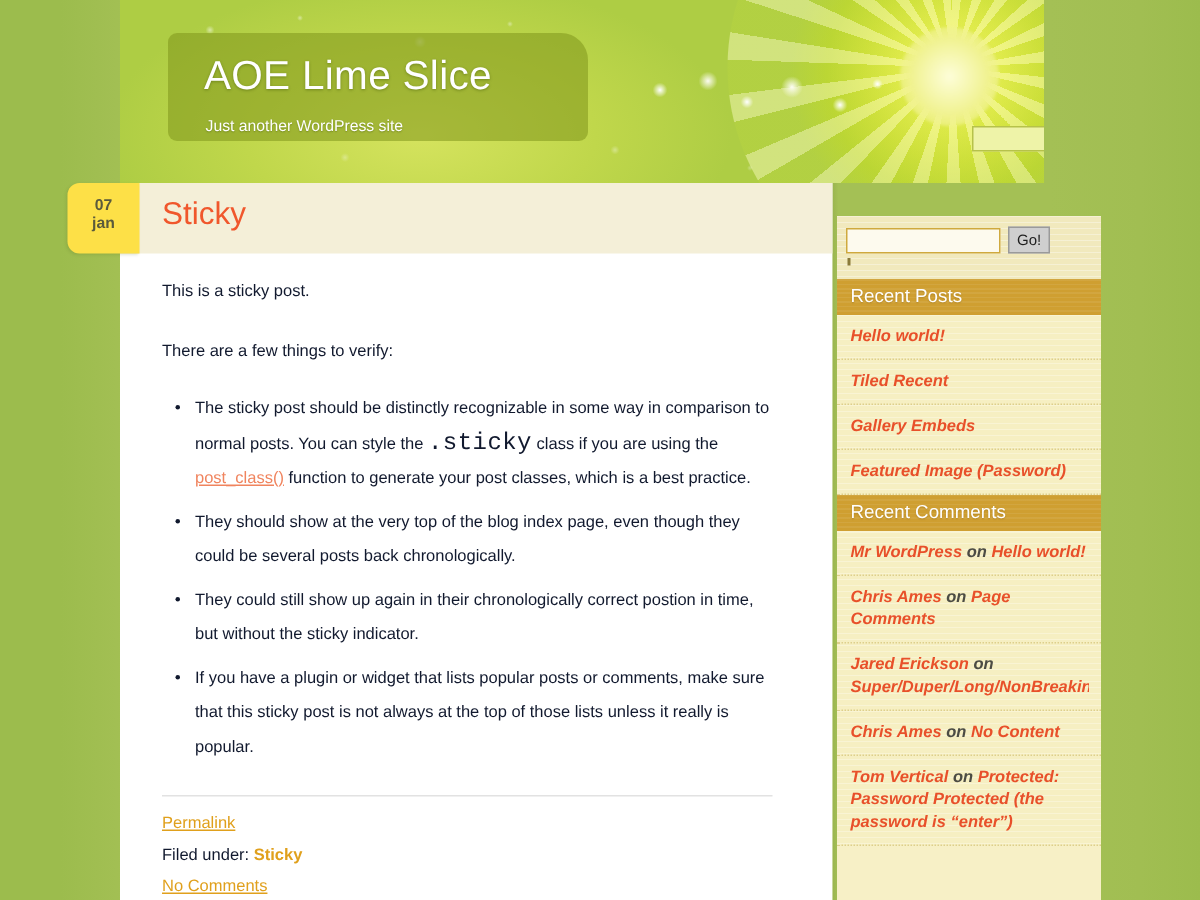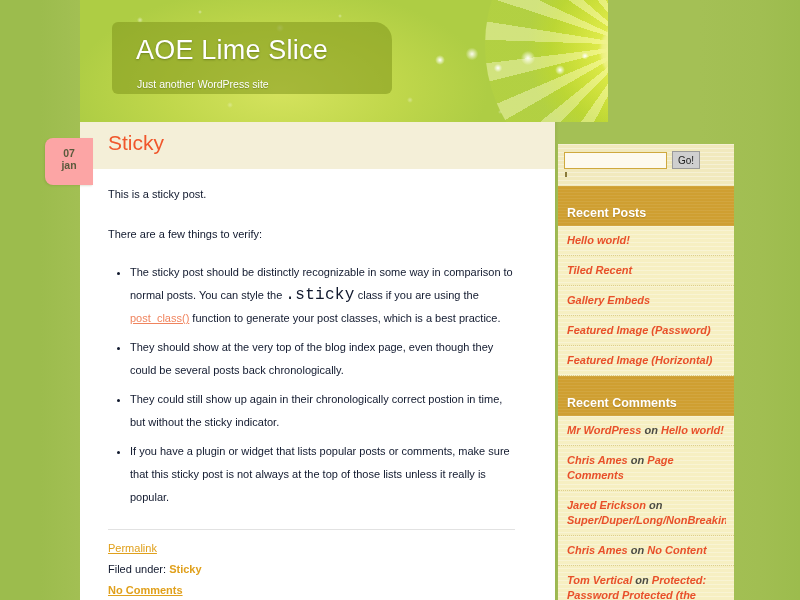--- a/index.html
+++ b/index.html
@@ -22,21 +22,21 @@
     width: 800px; height: 600px;
     background: linear-gradient(to right,
         #9cbc4d 0px, #9cbc4d 40px, #a4c055 90px,
         #a4c055 700px, #a1be52 760px, #9cbc4d 800px);
   }
 
   
   #banner {
     position: absolute;
     left: 80px; top: 0;
-    width: 528px; height: 122px;
+    width: 616px; height: 122px;
     overflow: hidden;
     background:
       radial-gradient(circle 150px at 555px 48px,
           #f2f26a 0%, #e6ee4e 22%, #cfe03a 40%, #b9d432 56%, rgba(170,200,44,0) 72%),
       radial-gradient(circle 60px at 520px 52px,
           #fbfbc0 0%, #f3f37c 45%, rgba(235,240,90,0) 80%),
       radial-gradient(ellipse 260px 130px at 200px 90px,
           #d5e35e 0%, #c0d74b 45%, #aecd44 80%),
       linear-gradient(160deg, #e4ef7e 0%, #cde055 35%, #b6d33f 65%, #cfe269 100%);
   }
@@ -144,23 +144,23 @@
   }
 
   
   .post-head {
     position: relative;
     height: 47px;
     background: #f4efd8;
   }
   .date-badge {
     position: absolute;
-    left: -35px; top: 16px;
+    left: -35px; top: 0;
     width: 48px; height: 47px;
-    background: #fca5a5;
+    background: #fde047;
     border-radius: 8px 0 0 8px;
     text-align: center;
     box-sizing: border-box;
     padding-top: 9px;
     box-shadow: -1px 1px 2px rgba(90,110,40,.18);
   }
   .date-day {
     display: block;
     font-size: 10.5px;
     font-weight: bold;
@@ -216,21 +216,21 @@
   .post-meta {
     padding: 0 40px 10px 28px;
     font-size: 11px;
     line-height: 21px;
     color: #11192e;
   }
   a.meta-link {
     color: #e0a01c;
     text-decoration: underline;
     cursor: pointer;
-    font-weight: bold;
+    font-weight: normal;
     margin-top: 44px;
   }
   a.permalink-link {
     color: #e0a01c;
     text-decoration: underline;
     cursor: pointer;
     font-weight: normal;
   }
   .filed-label { color: #11192e; }
   a.cat-link {
@@ -284,23 +284,23 @@
     font-family: "Liberation Sans", sans-serif;
   }
   #sidebar-dot {
     position: absolute;
     left: 7px; top: 28px;
     width: 2px; height: 5px;
     background: #8a7a3a;
   }
   .widget-title {
     margin: 0;
-    padding: 20px 0 6px 9px;
+    padding: 4px 0 6px 9px;
     font-size: 12.5px;
-    font-weight: bold;
+    font-weight: normal;
     color: #ffffff;
     background:
       repeating-linear-gradient(to bottom,
         rgba(255,255,255,.07) 0px, rgba(255,255,255,.07) 1px,
         rgba(0,0,0,0) 1px, rgba(0,0,0,0) 3px),
       #cf9f31;
     text-shadow: 0 1px 1px rgba(120,80,0,.35);
   }
   .widget-list {
     margin: 0;
@@ -411,21 +411,20 @@
       </form>
       <div id="sidebar-dot"></div>
     </div>
 
     <h3 class="widget-title">Recent Posts</h3>
     <ul class="widget-list" id="recent-posts-list">
       <li><a>Hello world!</a></li>
       <li><a>Tiled Recent</a></li>
       <li><a>Gallery Embeds</a></li>
       <li><a>Featured Image (Password)</a></li>
-      <li><a>Featured Image (Horizontal)</a></li>
     </ul>
 
     <h3 class="widget-title">Recent Comments</h3>
     <ul class="widget-list" id="recent-comments-list">
       <li><a>Mr WordPress</a> <span class="on-word">on</span> <a class="comment-post">Hello world!</a></li>
       <li><a>Chris Ames</a> <span class="on-word">on</span> <a class="comment-post">Page Comments</a></li>
       <li><a>Jared Erickson</a> <span class="on-word">on</span> <a class="comment-post nowrap-clip">Super/Duper/Long/NonBreaking</a></li>
       <li><a>Chris Ames</a> <span class="on-word">on</span> <a class="comment-post">No Content</a></li>
       <li><a>Tom Vertical</a> <span class="on-word">on</span> <a class="comment-post">Protected: Password Protected (the password is “enter”)</a></li>
     </ul>

